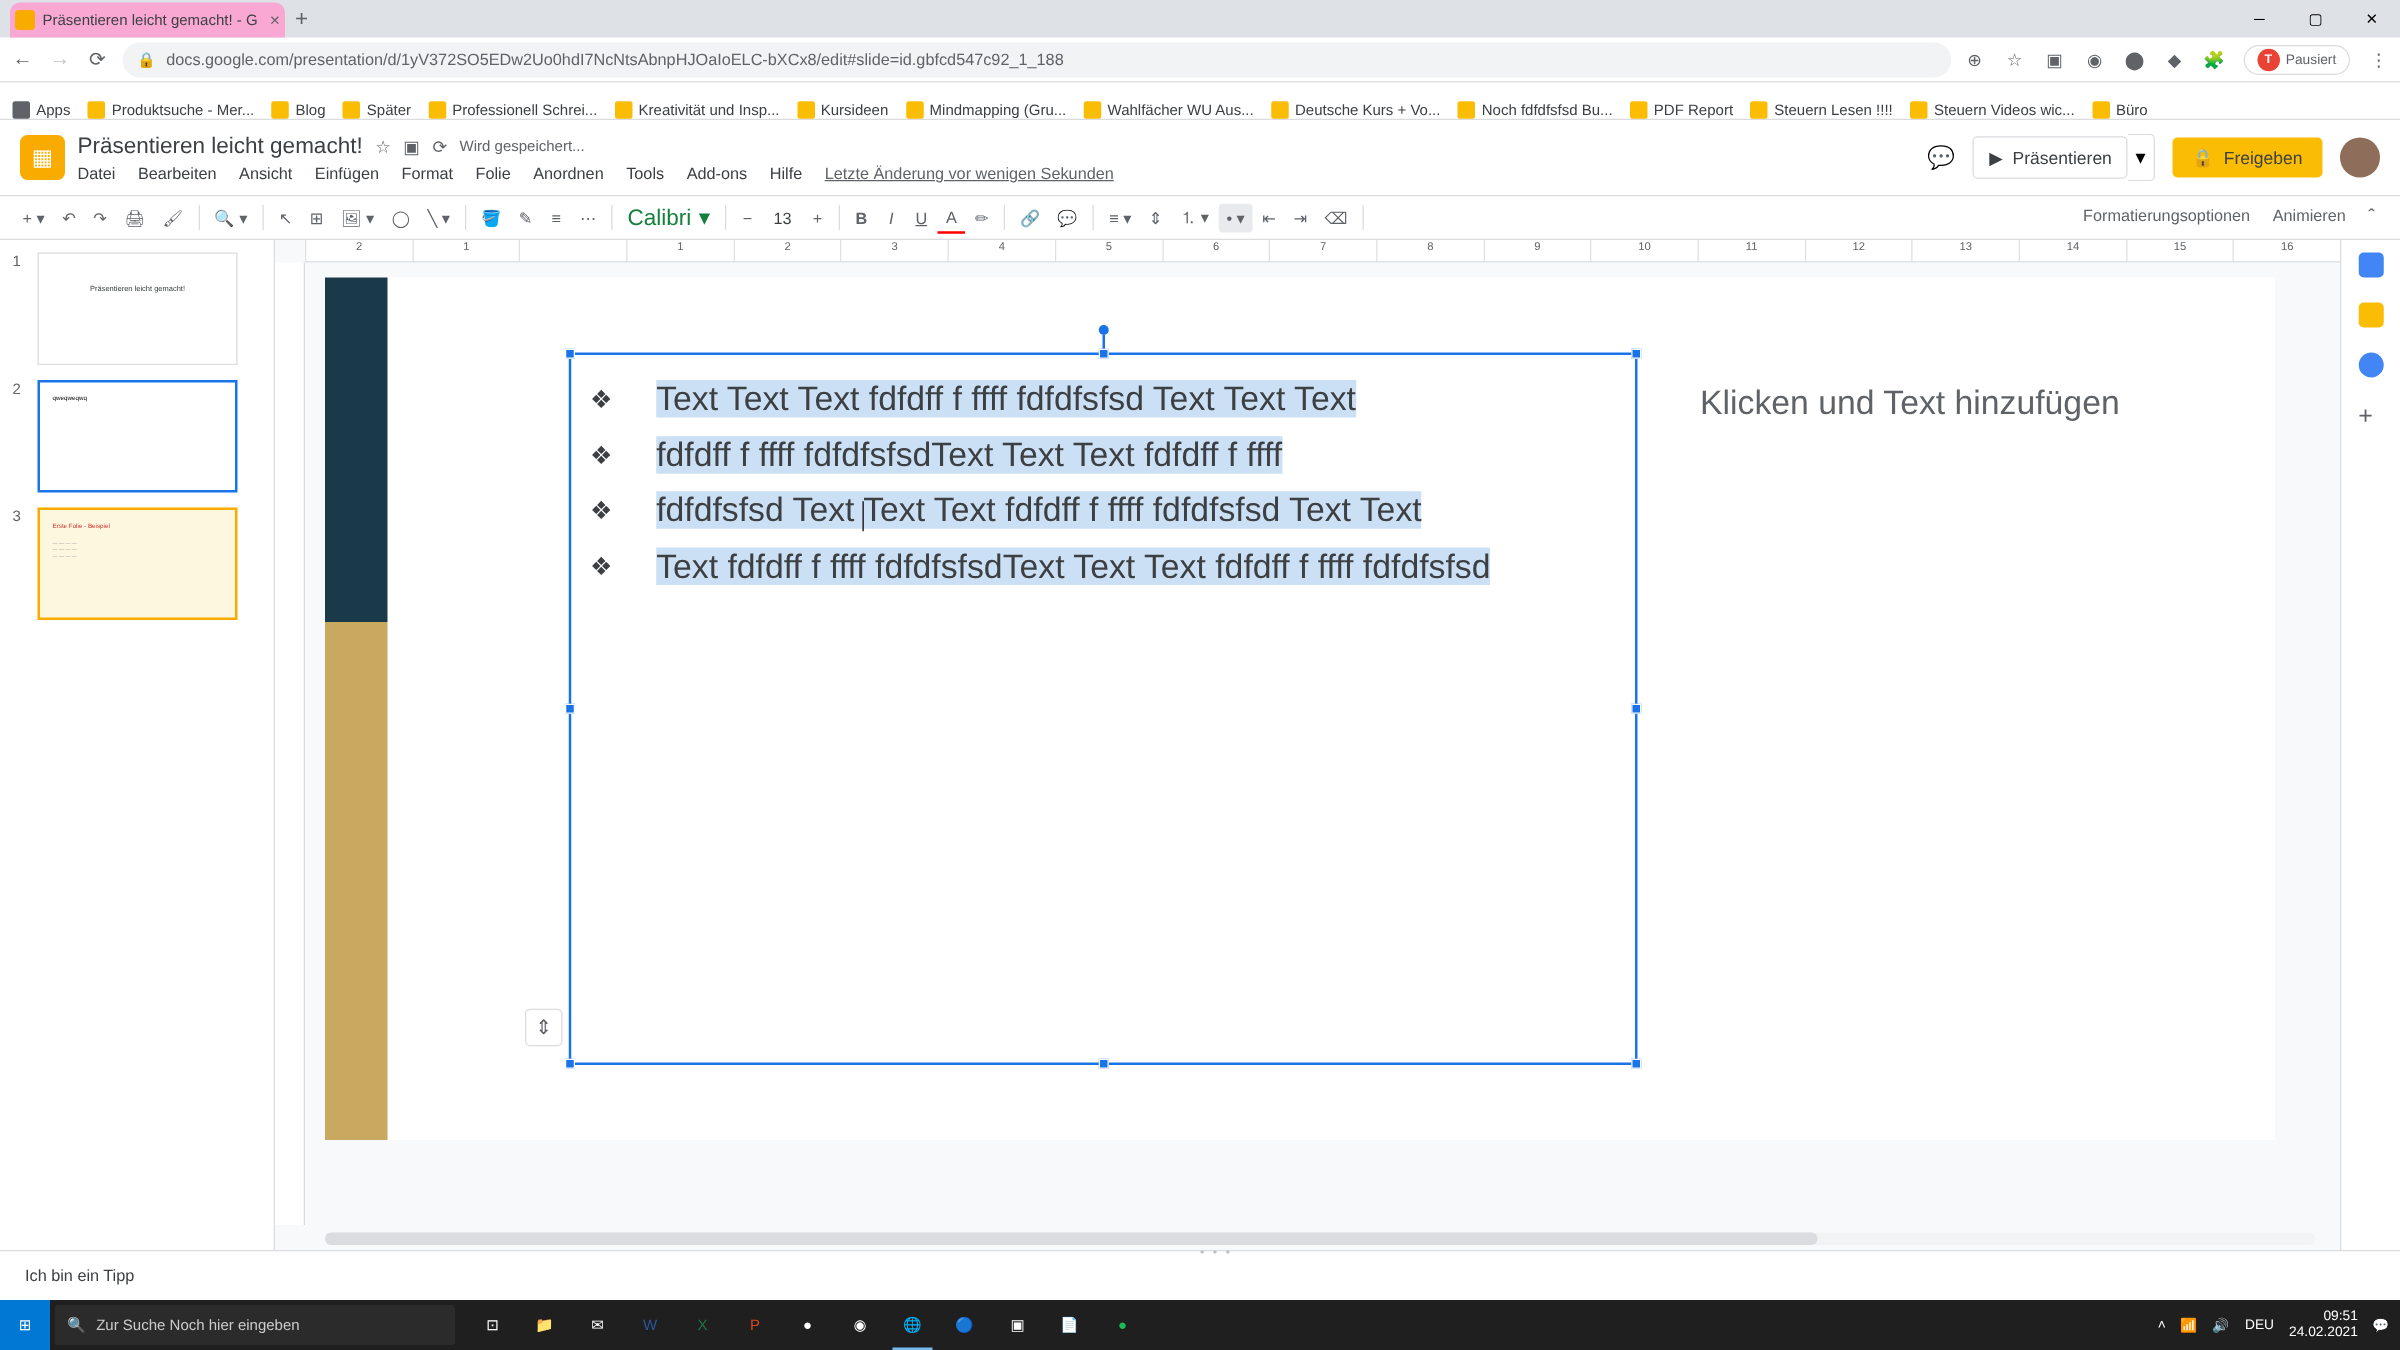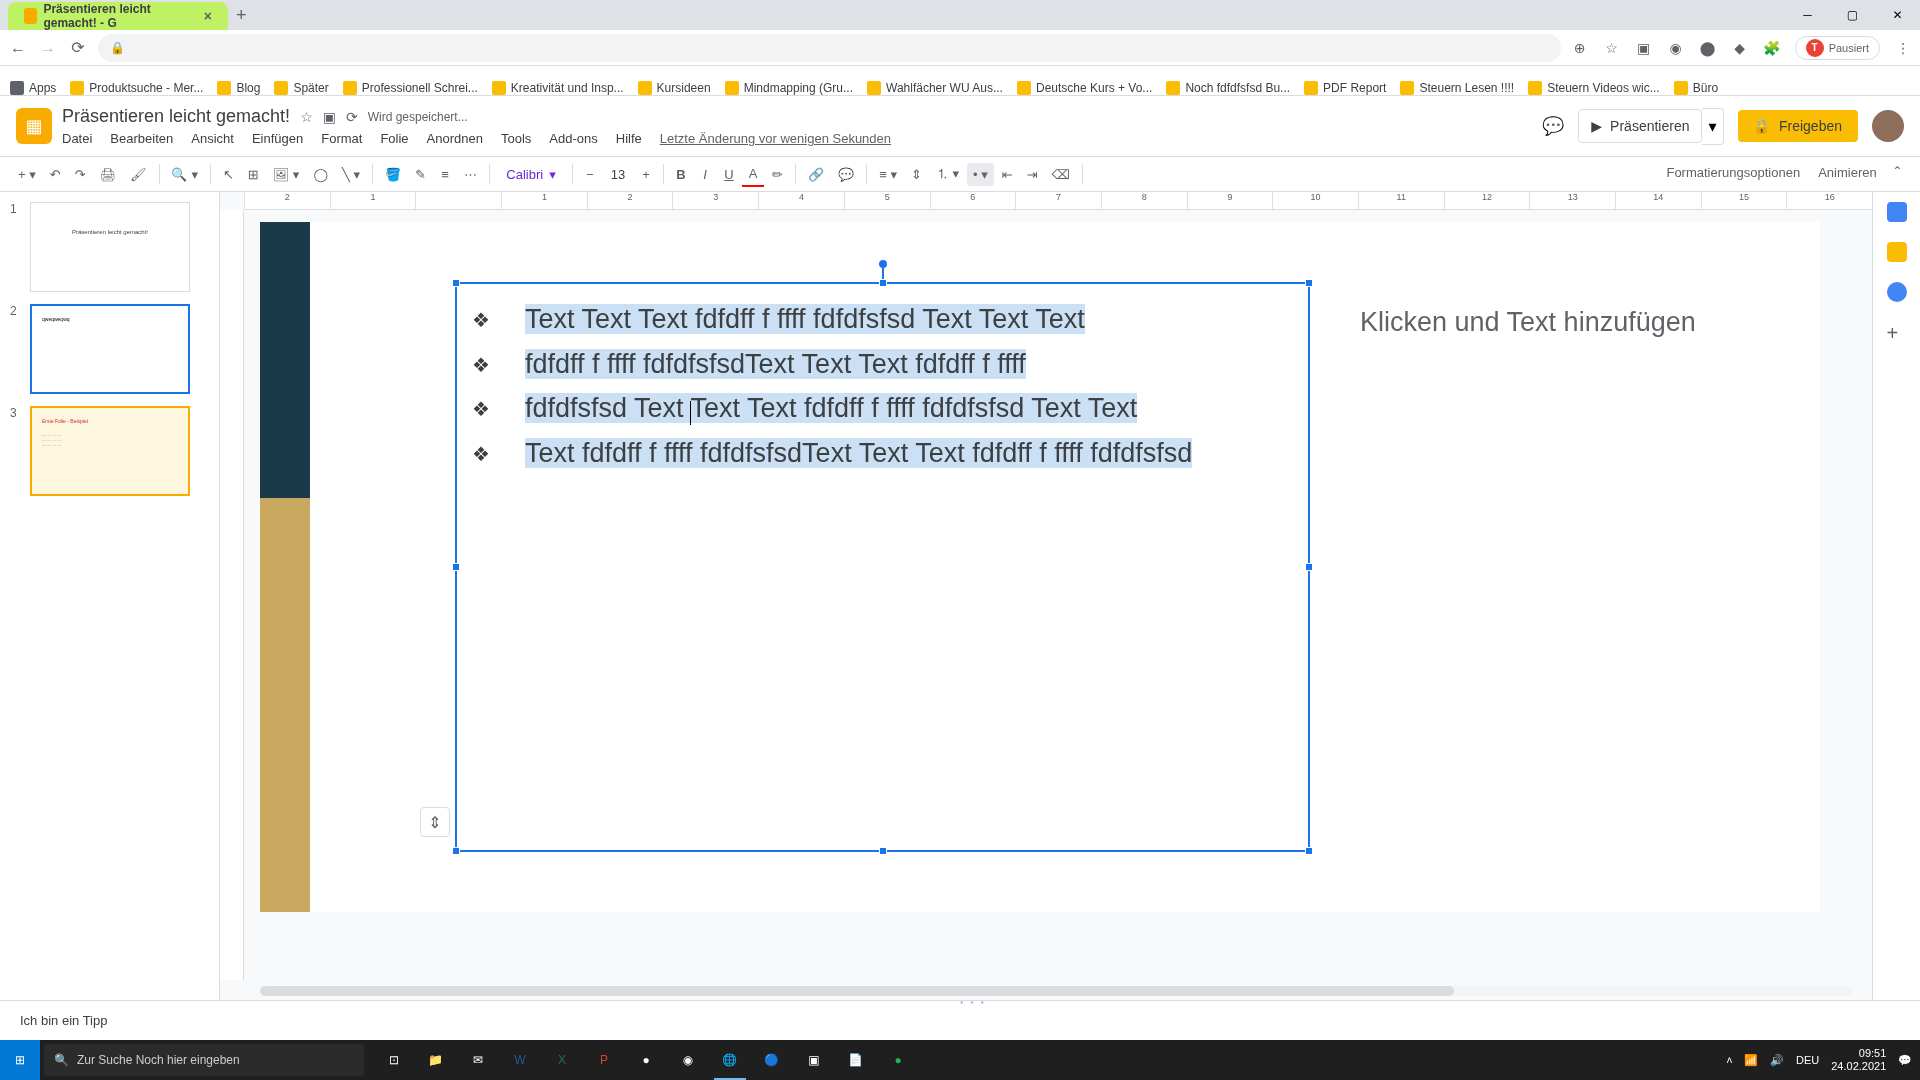--- a/index.html
+++ b/index.html
@@ -1,20 +1,20 @@
 <!DOCTYPE html>
 <html><head>
 <meta charset="utf-8">
 <style>
 * { box-sizing: border-box; margin: 0; padding: 0; font-family: Arial, sans-serif; }
 body { background: #fff; overflow: hidden; width: 1920px; height: 1080px; }
 
 
 .browser-top { height: 30px; background: #dee1e6; display: flex; align-items: center; }
-.tab { background: #bef264; height: 28px; margin-left: 8px; margin-top: 2px; border-radius: 8px 8px 0 0; padding: 0 16px; display: flex; align-items: center; gap: 6px; font-size: 12px; color: #3c4043; width: 220px; font-weight: bold; }
+.tab { background: #f9a8d4; height: 28px; margin-left: 8px; margin-top: 2px; border-radius: 8px 8px 0 0; padding: 0 4px; display: flex; align-items: center; gap: 6px; font-size: 12px; color: #3c4043; width: 220px; }
 .tab .favicon { width: 16px; height: 16px; background: #f9ab00; border-radius: 3px; }
 .tab .close { margin-left: auto; color: #5f6368; font-size: 14px; cursor: pointer; }
 .newtab { margin-left: 8px; color: #5f6368; font-size: 18px; }
 .win-controls { margin-left: auto; display: flex; }
 .win-controls span { width: 45px; height: 30px; display: flex; align-items: center; justify-content: center; color: #000; font-size: 12px; }
 
 .addr-bar { height: 36px; display: flex; align-items: center; padding: 0 8px; gap: 10px; border-bottom: 1px solid #dadce0; }
 .nav-btn { color: #5f6368; font-size: 16px; width: 20px; text-align: center; }
 .nav-btn.disabled { color: #bdc1c6; }
 .url-box { flex: 1; background: #f1f3f4; border-radius: 14px; height: 28px; display: flex; align-items: center; padding: 0 12px; font-size: 13px; color: #5f6368; gap: 8px; }
@@ -44,21 +44,21 @@
 .present-btn { border: 1px solid #dadce0; border-radius: 4px; padding: 8px 12px; display: flex; align-items: center; gap: 8px; font-size: 14px; color: #3c4043; }
 .present-drop { border: 1px solid #dadce0; border-left: none; border-radius: 0 4px 4px 0; padding: 8px 6px; margin-left: -14px; }
 .share-btn { background: #fbbc04; border-radius: 4px; padding: 8px 16px; display: flex; align-items: center; gap: 8px; font-size: 14px; font-weight: 500; color: #3c4043; }
 .avatar { width: 32px; height: 32px; border-radius: 50%; background: #8e6e5a; }
 
 
 .toolbar { height: 36px; border-top: 1px solid #dadce0; border-bottom: 1px solid #dadce0; display: flex; align-items: center; padding: 0 12px; gap: 2px; font-size: 13px; color: #5f6368; }
 .tb { padding: 4px 6px; display: flex; align-items: center; justify-content: center; min-width: 22px; }
 .tb.sep { border-left: 1px solid #dadce0; height: 20px; margin: 0 4px; padding: 0; min-width: 0; }
 .tb.active { background: #e8eaed; border-radius: 3px; }
-.font-select { min-width: 70px; border: none; font-size: 13px; color: #6d28d9; display: flex; align-items: flex-end; gap: 6px; }
+.font-select { min-width: 70px; border: none; font-size: 18px; color: #15803d; display: flex; align-items: flex-end; gap: 6px; }
 .font-size { width: 30px; text-align: center; font-size: 13px; color: #3c4043; }
 .tb-right { margin-left: auto; display: flex; gap: 18px; padding-right: 8px; }
 .collapse { font-size: 16px; }
 
 
 .main { display: flex; height: calc(100% - 30px - 36px - 30px - 60px - 36px - 40px - 40px); }
 .filmstrip { width: 220px; border-right: 1px solid #dadce0; padding: 10px; overflow-y: auto; }
 .slide-thumb { display: flex; gap: 8px; margin-bottom: 12px; }
 .slide-num { font-size: 12px; color: #5f6368; width: 12px; }
 .thumb { width: 160px; height: 90px; border: 1px solid #dadce0; background: #fff; position: relative; font-size: 6px; padding: 6px; }
@@ -136,20 +136,21 @@
     <span>✕</span>
   </div>
 </div>
 
 <div class="addr-bar">
   <span class="nav-btn">←</span>
   <span class="nav-btn disabled">→</span>
   <span class="nav-btn">⟳</span>
   <div class="url-box">
     <span class="lock">🔒</span>
+    <span>docs.google.com/presentation/d/1yV372SO5EDw2Uo0hdI7NcNtsAbnpHJOaIoELC-bXCx8/edit#slide=id.gbfcd547c92_1_188</span>
   </div>
   <div class="addr-right">
     <span class="icon">⊕</span>
     <span class="icon">☆</span>
     <span class="icon">▣</span>
     <span class="icon">◉</span>
     <span class="icon">⬤</span>
     <span class="icon">◆</span>
     <span class="icon">🧩</span>
     <div class="paused-pill">

